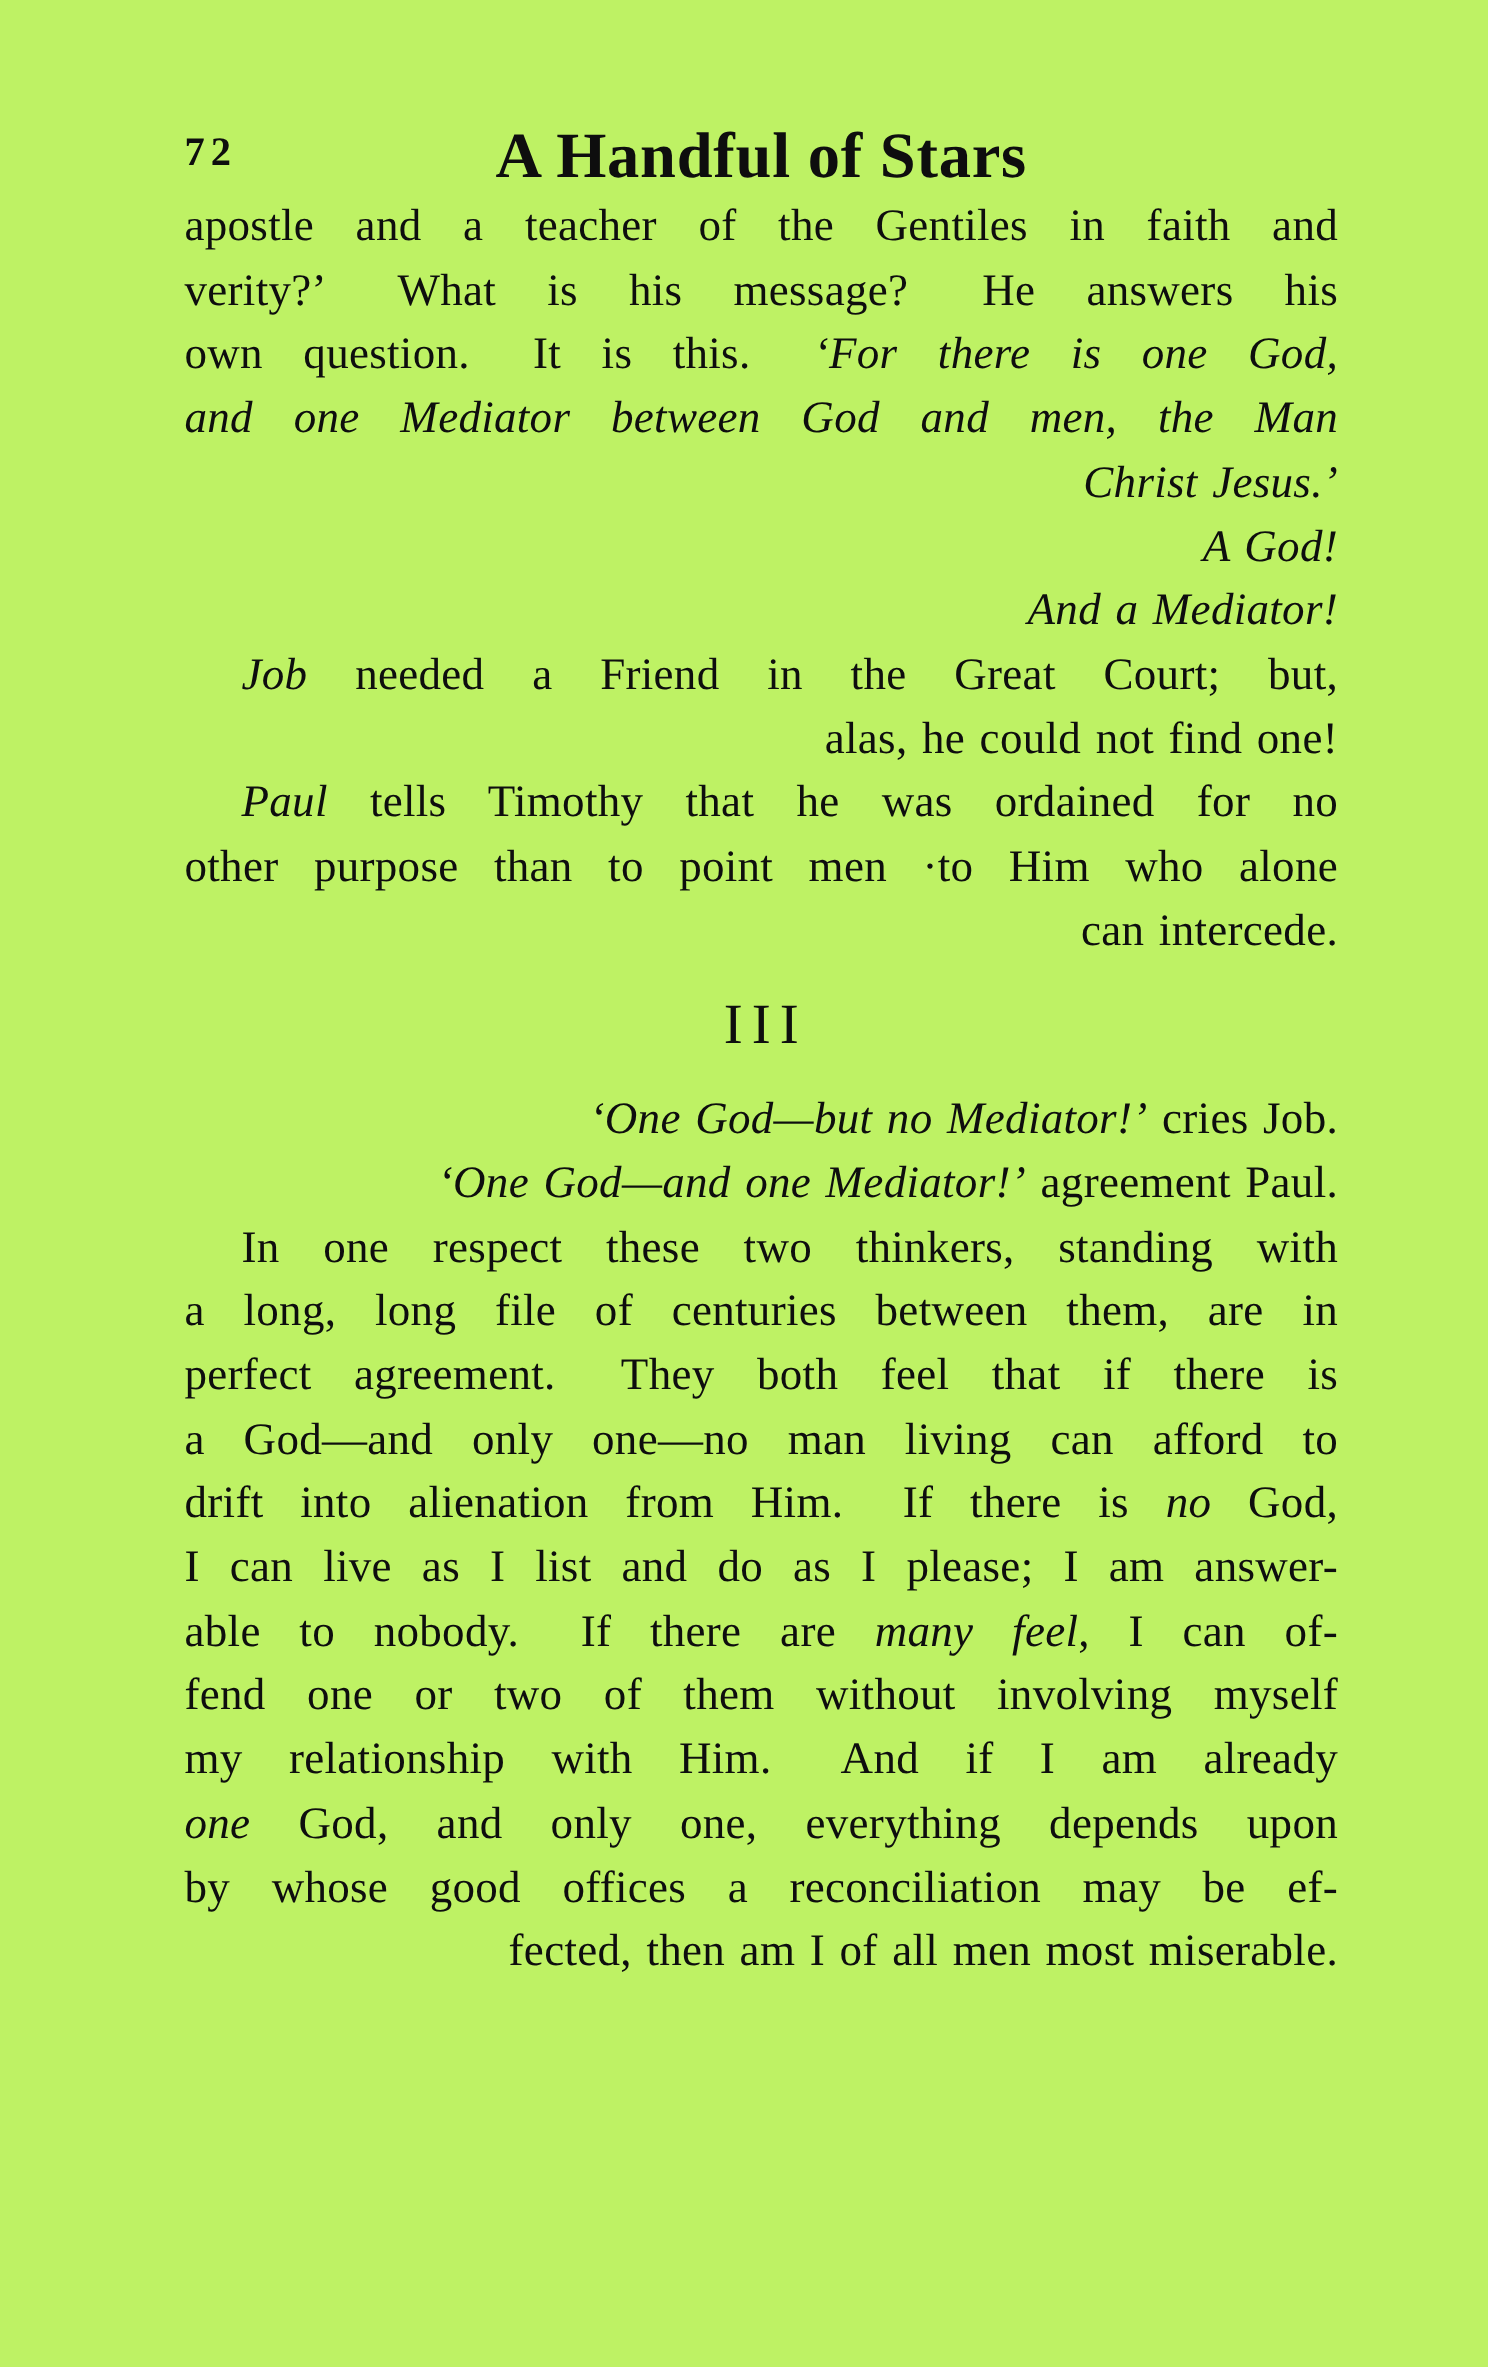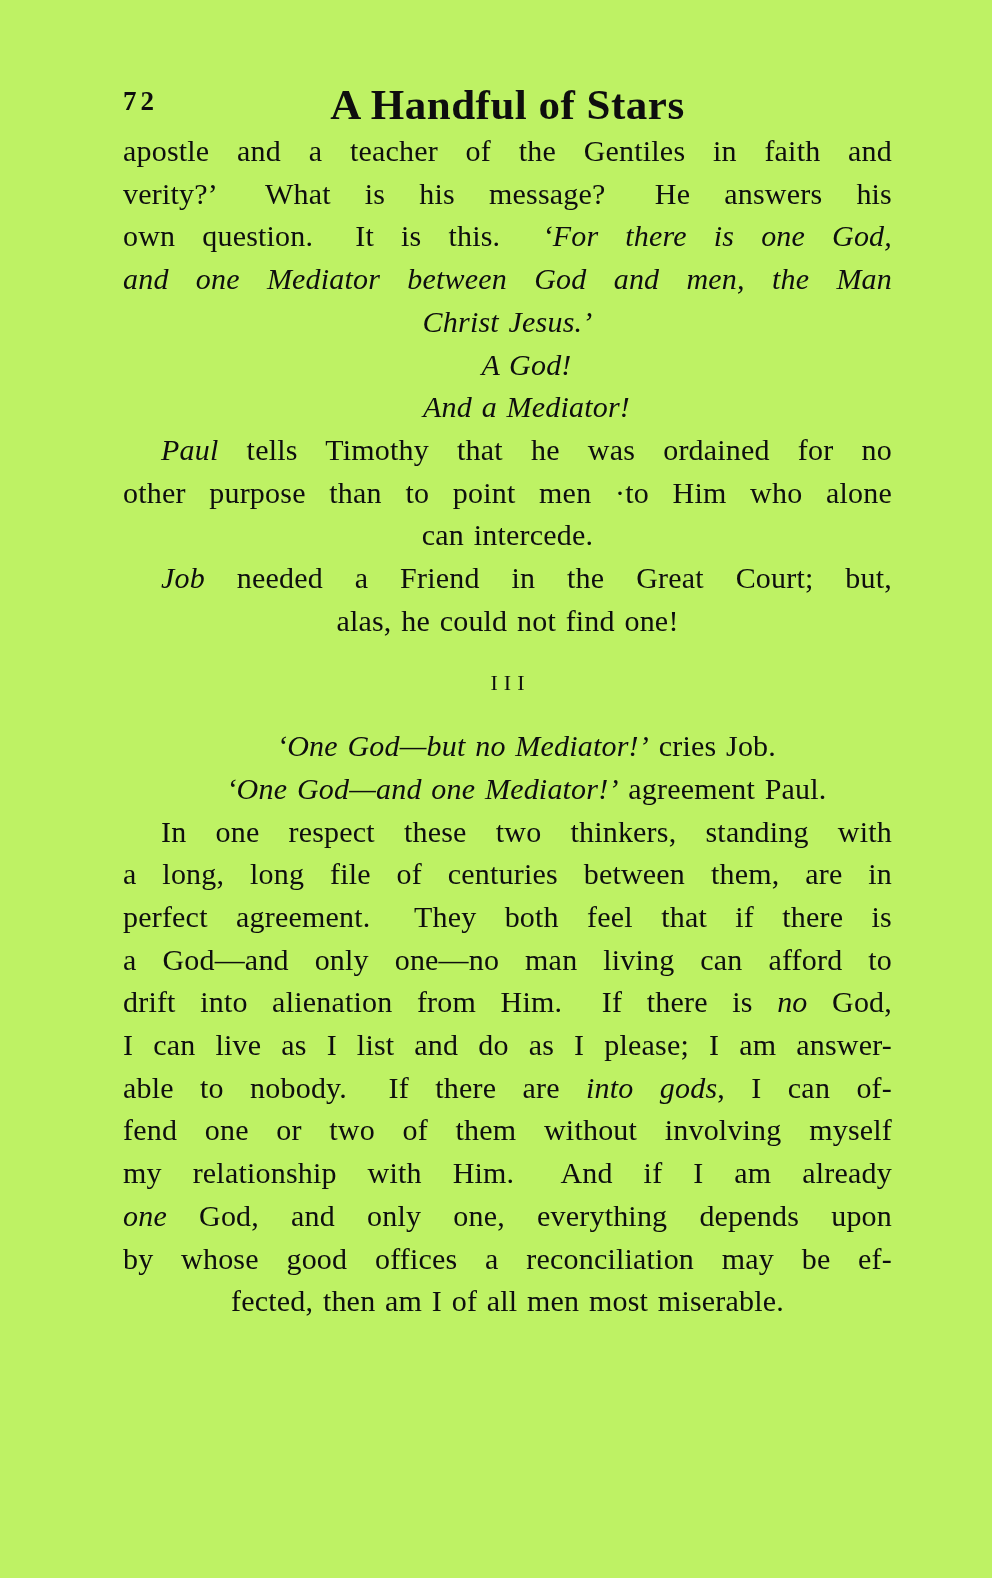--- a/index.html
+++ b/index.html
@@ -41,30 +41,30 @@
     position: absolute;
     top: 130px;
     left: 123px;
     right: 100px;
     font-size: 30px;
     line-height: 42.7px;
     letter-spacing: 0.2px;
     word-spacing: 2px;
   }
   .para { margin: 0; }
-  .line { text-align: center; }
+  .line { text-align: right; }
   .line.just {
     text-align: justify;
     text-align-last: justify;
   }
   .line.indent { text-indent: 38px; }
   .it { font-style: italic; }
   .heading {
     text-align: center;
-    font-size: 22px;
+    font-size: 38px;
     line-height: 42.7px;
     margin: 20px 0;
     letter-spacing: 6px;
     padding-left: 6px; 
   }
 </style>
 </head>
 <body>
 
 <div class="page">
@@ -80,43 +80,43 @@
         <div class="line just"><span class="it">and one Mediator between God and men, the Man</span></div>
         <div class="line"><span class="it">Christ Jesus.’</span></div>
       </div>
       <div class="para">
         <div class="line indent"><span class="it">A God!</span></div>
       </div>
       <div class="para">
         <div class="line indent"><span class="it">And a Mediator!</span></div>
       </div>
       <div class="para">
+        <div class="line just indent"><span class="it">Job</span><span> needed a Friend in the Great Court; but,</span></div>
+        <div class="line"><span>alas, he could not find one!</span></div>
+      </div>
+      <div class="para">
         <div class="line just indent"><span class="it">Paul</span><span> tells Timothy that he was ordained for no</span></div>
         <div class="line just"><span>other purpose than to point men ·to Him who alone</span></div>
         <div class="line"><span>can intercede.</span></div>
-      </div>
-      <div class="para">
-        <div class="line just indent"><span class="it">Job</span><span> needed a Friend in the Great Court; but,</span></div>
-        <div class="line"><span>alas, he could not find one!</span></div>
       </div>
       <div class="heading">III</div>
       <div class="para">
         <div class="line indent"><span class="it">‘One God—but no Mediator!’</span><span> cries Job.</span></div>
       </div>
       <div class="para">
         <div class="line indent"><span class="it">‘One God—and one Mediator!’</span><span> agreement Paul.</span></div>
       </div>
       <div class="para">
         <div class="line just indent"><span>In one respect these two thinkers, standing with</span></div>
         <div class="line just"><span>a long, long file of centuries between them, are in</span></div>
         <div class="line just"><span>perfect agreement.  They both feel that if there is</span></div>
         <div class="line just"><span>a God—and only one—no man living can afford to</span></div>
         <div class="line just"><span>drift into alienation from Him.  If there is </span><span class="it">no</span><span> God,</span></div>
         <div class="line just"><span>I can live as I list and do as I please; I am answer-</span></div>
-        <div class="line just"><span>able to nobody.  If there are </span><span class="it">into gods</span><span>, I can of-</span></div>
+        <div class="line just"><span>able to nobody.  If there are </span><span class="it">many feel</span><span>, I can of-</span></div>
         <div class="line just"><span>fend one or two of them without involving myself</span></div>
         <div class="line just"><span>my relationship with Him.  And if I am already</span></div>
         <div class="line just"><span class="it">one</span><span> God, and only one, everything depends upon</span></div>
         <div class="line just"><span>by whose good offices a reconciliation may be ef-</span></div>
         <div class="line"><span>fected, then am I of all men most miserable.</span></div>
       </div>
     </div>
 </div>
 
 </body></html>

